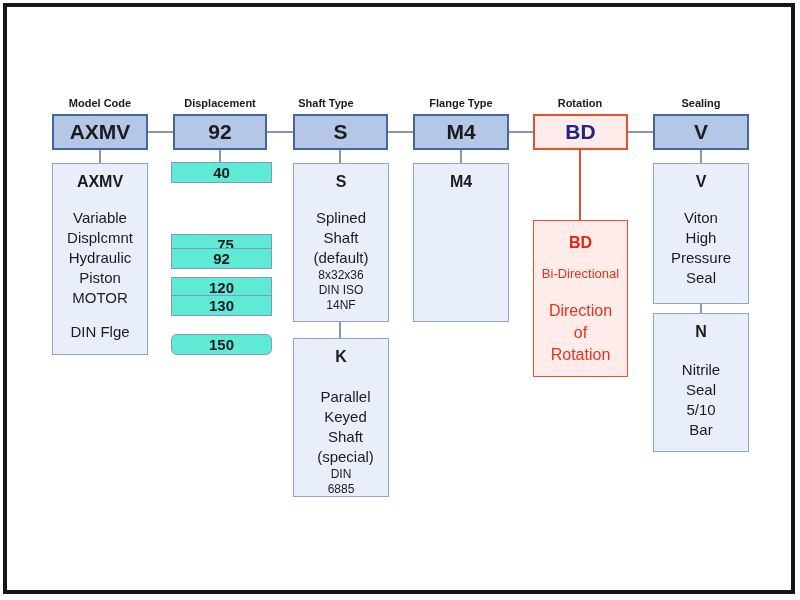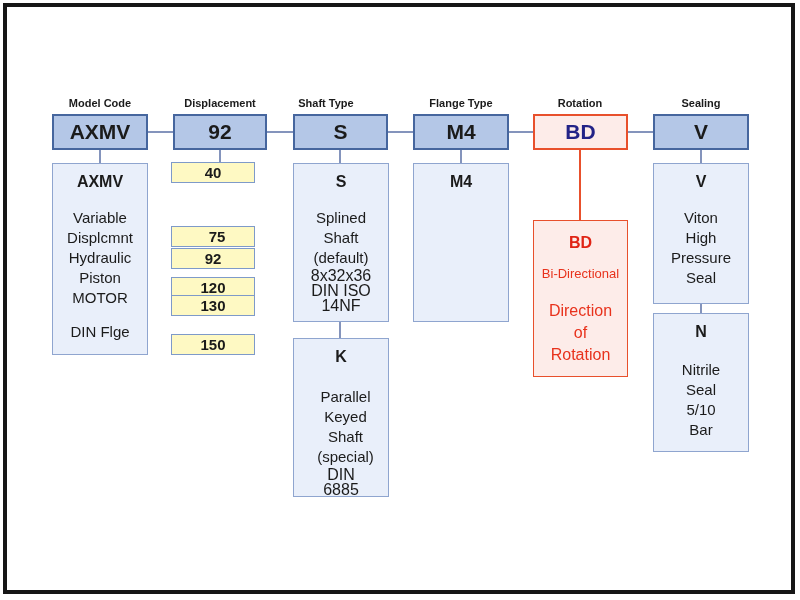--- a/index.html
+++ b/index.html
@@ -20,26 +20,26 @@
 
   .detail { position:absolute; background:#e9effa; border:1.5px solid #8fa5cf; text-align:center;
             font-size:15px; line-height:20px; padding-top:8px; }
   .detail.red { background:#fdece9; border-color:#e8502c; color:#e8321c; padding-top:12px; }
   .d-title { font-size:16px; font-weight:bold; line-height:20px; }
   .detail.red .d-title { color:#e02415; }
   .d-lines { margin-top:16px; }
   .d-lines.k { margin-top:20px;margin-left:9px; }
   .d-lines.n { margin-top:18px; }
   .d-lines.rot { margin-top:18px; font-size:16px; line-height:22px; }
-  .d-small { font-size:16px; line-height:15px; }
+  .d-small { font-size:12px; line-height:15px; }
   .d-sub { font-size:13px; line-height:17px; margin-top:12px; }
   .d-footer { margin-top:14px; }
   .ln { display:block; }
 
-  .opt { position:absolute; left:171px; width:84px; height:21px; background:#fef9c3; border:1.5px solid #7e9ac9;
+  .opt { position:absolute; left:171px; width:101px; height:21px; background:#5eead4; border:1.5px solid #7e9ac9;
          display:flex; align-items:center; justify-content:center; font-size:15px; font-weight:bold; }
 </style>
 </head>
 <body>
 
 <div class="stage">
   <div class="frame"></div>
 
   <div class="hdr" style="left:45px;">Model Code</div>
   <div class="hdr" style="left:165px;">Displacement</div>
@@ -76,25 +76,25 @@
       <span class="ln">Variable</span>
       <span class="ln">Displcmnt</span>
       <span class="ln">Hydraulic</span>
       <span class="ln">Piston</span>
       <span class="ln">MOTOR</span>
     </div>
     <div class="d-footer">DIN Flge</div>
   </div>
 
   <div class="opt" style="top:162px;">40</div>
-  <div class="opt" style="top:226px;padding-left:8px;">75</div>
+  <div class="opt" style="top:234px;padding-left:8px;">75</div>
   <div class="opt" style="top:248px;">92</div>
   <div class="opt" style="top:277px;">120</div>
   <div class="opt" style="top:295px;">130</div>
-  <div class="opt" style="top:334px;">150</div>
+  <div class="opt" style="top:334px;border-radius:6px;">150</div>
 
   <div class="detail" style="left:293px;top:163px;width:96px;height:159px;">
     <div class="d-title">S</div>
     <div class="d-lines">
       <span class="ln">Splined</span>
       <span class="ln">Shaft</span>
       <span class="ln">(default)</span>
     </div>
     <div class="d-small">
       <span class="ln">8x32x36</span>

